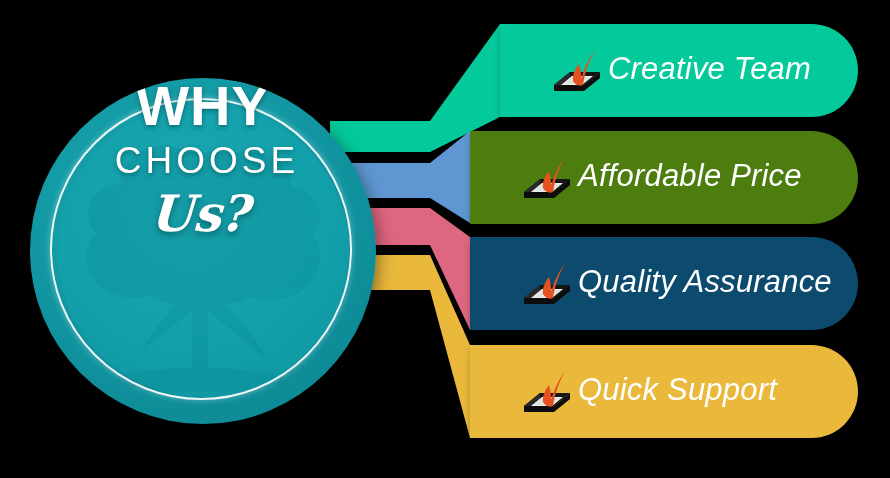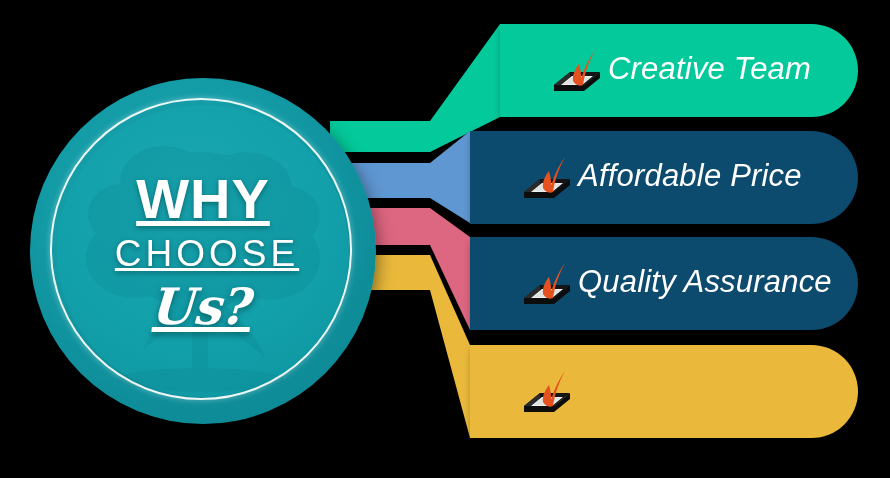--- a/index.html
+++ b/index.html
@@ -20,22 +20,22 @@
     box-shadow:0 0 6px rgba(255,255,255,.35);
     box-sizing:border-box;
   }
   #badge-inner{
     position:absolute;left:27px;top:27px;width:292px;height:292px;border-radius:50%;
     background:radial-gradient(circle at 45% 34%, #1aa7b1 0%, #12a0aa 55%, #0d929d 100%);
   }
   #tree-watermark{position:absolute;left:34px;top:40px;width:278px;height:280px;opacity:.18;}
   #badge-text{
     position:absolute;left:0;top:0;width:346px;height:346px;
-    display:flex;flex-direction:column;align-items:center;justify-content:center;
-    color:#fff;text-align:center;text-decoration:underline;
+    display:flex;flex-direction:column;align-items:center;
+    color:#fff;text-align:center;
   }
   #why-line{
     font-size:56px;font-weight:bold;line-height:1;letter-spacing:1px;
     text-shadow:0 2px 5px rgba(0,60,65,.55);margin-bottom:4px;
   }
   #choose-line{
     font-size:37px;font-weight:normal;line-height:1;letter-spacing:4px;
     text-shadow:0 2px 5px rgba(0,60,65,.55);margin:4px 0 2px 8px;
   }
   #us-line{
@@ -114,21 +114,21 @@
           <path d="M6 46 L36 46 L52 33 L52 27 L36 40 L6 40 Z" fill="#0d0d0d"></path>
           <path d="M13 40 L24 31 L45 31 L34 40 Z" fill="#f2f4f2"></path>
           <path d="M15 39.3 L25 31.8 L43 31.8 L33.5 39.3 Z" fill="#dfe4e0"></path>
         </g>
         <path d="M25 36 C 24 29 28 23 31 19 C 33 26 33 30 33.5 33 C 36.5 22 42 12 47 5 C 41 16 37 27 35 40 C 31.5 41.5 27.5 40.5 25 36 Z" fill="#e5521f"></path>
       </svg>
     </span>
     <span class="banner-label">Creative Team</span>
   </div>
 
-  <div class="banner" style="left:470px;top:131px;width:388px;background:#0c4a6e;">
+  <div class="banner" style="left:470px;top:131px;width:388px;background:#4d7c0f;">
     <span class="banner-icon">
       <svg viewBox="0 0 56 56" width="56" height="56">
         <g>
           <path d="M6 40 L22 27 L52 27 L36 40 Z" fill="#151515"></path>
           <path d="M6 40 L22 27 L22 33 L6 46 Z" fill="#2a2a2a"></path>
           <path d="M6 46 L36 46 L52 33 L52 27 L36 40 L6 40 Z" fill="#0d0d0d"></path>
           <path d="M13 40 L24 31 L45 31 L34 40 Z" fill="#f2f4f2"></path>
           <path d="M15 39.3 L25 31.8 L43 31.8 L33.5 39.3 Z" fill="#dfe4e0"></path>
         </g>
         <path d="M25 36 C 24 29 28 23 31 19 C 33 26 33 30 33.5 33 C 36.5 22 42 12 47 5 C 41 16 37 27 35 40 C 31.5 41.5 27.5 40.5 25 36 Z" fill="#e5521f"></path>
@@ -159,15 +159,16 @@
         <g>
           <path d="M6 40 L22 27 L52 27 L36 40 Z" fill="#151515"></path>
           <path d="M6 40 L22 27 L22 33 L6 46 Z" fill="#2a2a2a"></path>
           <path d="M6 46 L36 46 L52 33 L52 27 L36 40 L6 40 Z" fill="#0d0d0d"></path>
           <path d="M13 40 L24 31 L45 31 L34 40 Z" fill="#f2f4f2"></path>
           <path d="M15 39.3 L25 31.8 L43 31.8 L33.5 39.3 Z" fill="#dfe4e0"></path>
         </g>
         <path d="M25 36 C 24 29 28 23 31 19 C 33 26 33 30 33.5 33 C 36.5 22 42 12 47 5 C 41 16 37 27 35 40 C 31.5 41.5 27.5 40.5 25 36 Z" fill="#e5521f"></path>
       </svg>
     </span>
+    <span class="banner-label">Quick Support</span>
   </div>
 
 </div>
 
 </body></html>

